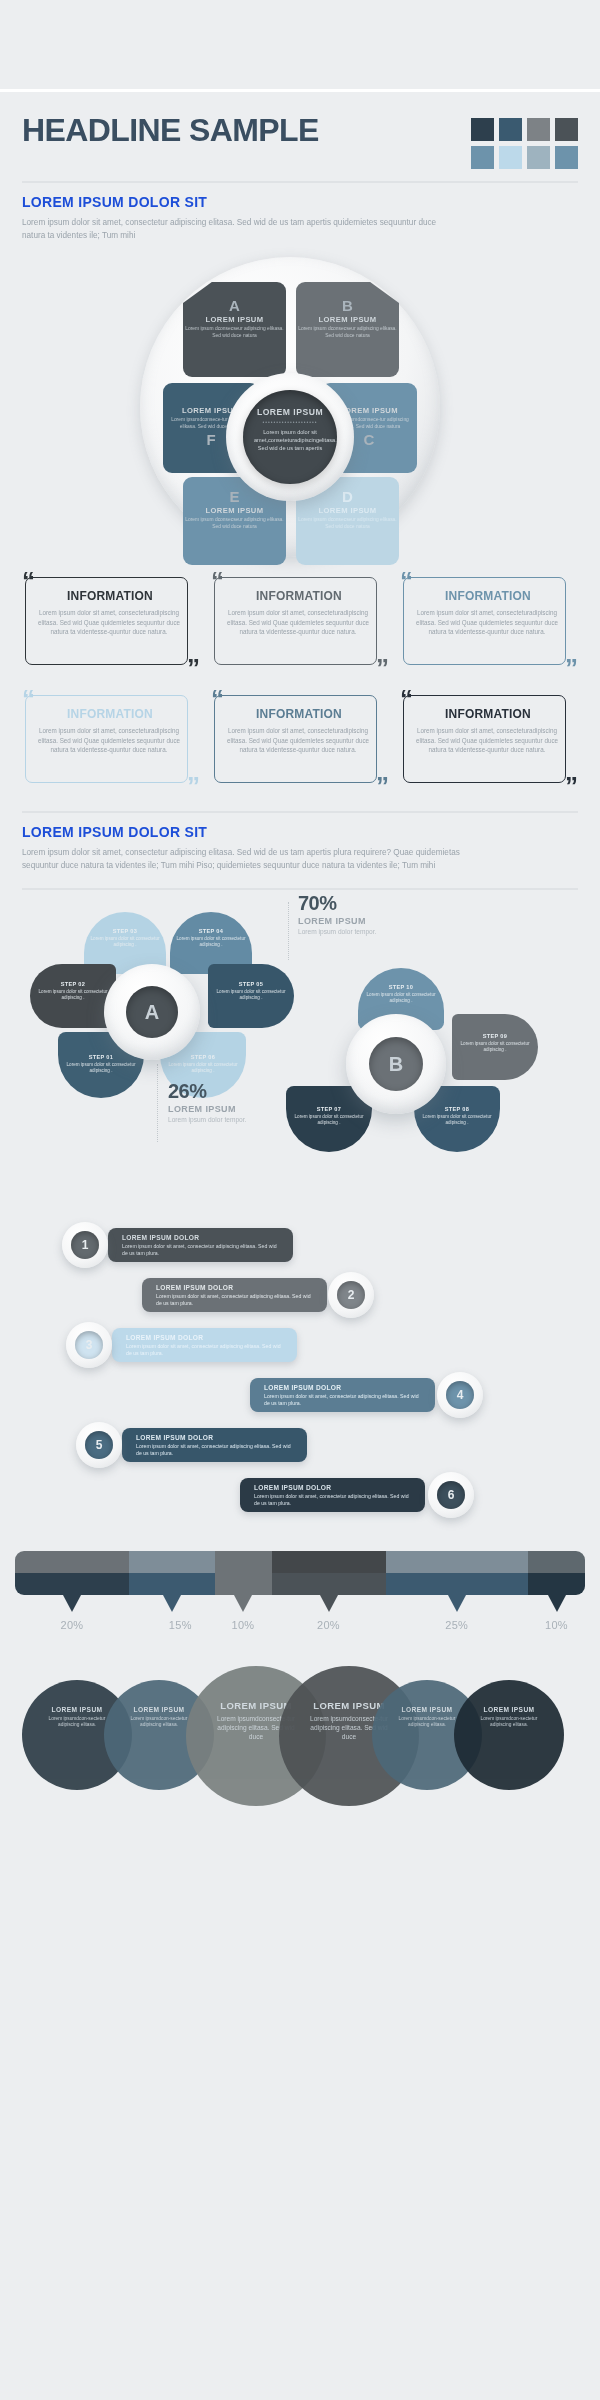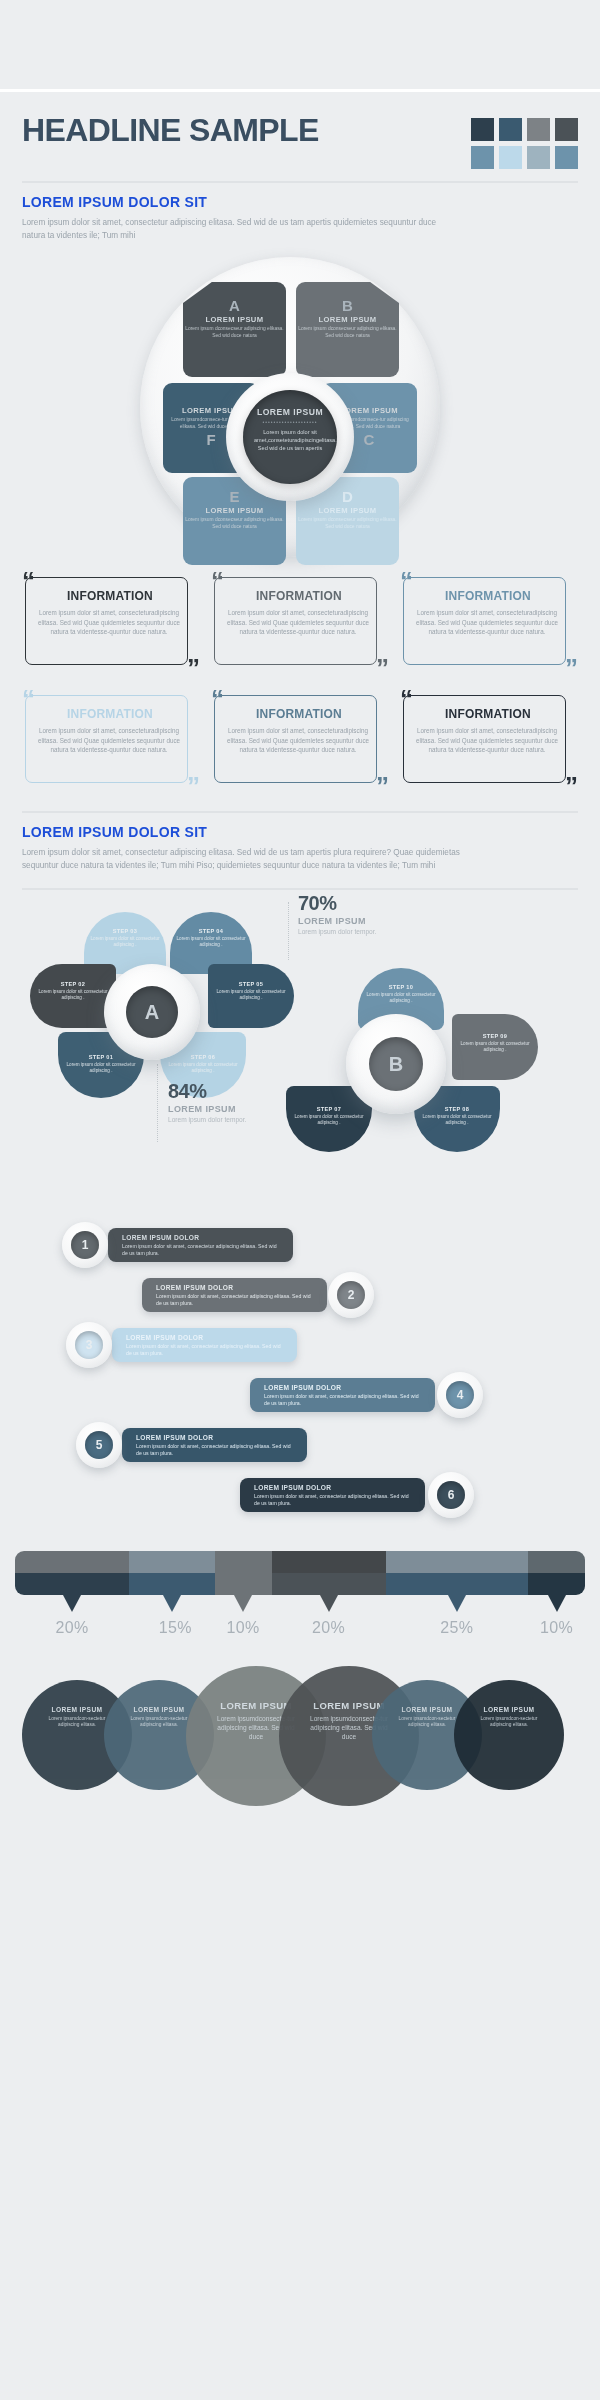--- a/index.html
+++ b/index.html
@@ -162,21 +162,21 @@
     box-shadow: inset 0 2px 6px rgba(0,0,0,.3);
   }
 
   
   .ribbon-stage { position: relative; width: 600px; height: 115px; margin-top: 4px; }
   .ribbon { position: absolute; left: 15px; top: 0; width: 570px; height: 44px; border-radius: 9px; overflow: hidden; display: flex; }
   .rseg { height: 44px; position: relative; }
   .rseg .top { height: 22px; }
   .rseg .bot { height: 22px; }
   .pointer { position: absolute; top: 44px; width: 0; height: 0; border-left: 9px solid transparent; border-right: 9px solid transparent; }
-  .plabel { position: absolute; top: 68px; font-size: 16px; color: #a9b1b8; letter-spacing: .3px; }
+  .plabel { position: absolute; top: 68px; font-size: 11px; color: #a9b1b8; letter-spacing: .3px; }
 
   
   .circles-stage { position: relative; width: 600px; height: 135px; }
   .bcirc {
     position: absolute; border-radius: 50%; text-align: center;
     color: #cfd8de; padding-top: 24px;
   }
   .bcirc .ct { font-weight: bold; letter-spacing: .4px; }
   .bcirc .cb { line-height: 7.4px; margin-top: 3px; opacity: .9; }
 </style>
@@ -351,21 +351,21 @@
 
   <div class="hub-big" style="left:346px; top:124px; width:100px; height:100px;"></div>
   <div class="hub-inner" style="left:369px; top:147px; width:54px; height:54px; background:#6b7176;">B</div>
 
   <div class="pct-block" style="left:298px; top:2px;">
     <div class="pct-num">70%</div>
     <div class="pct-ttl">LOREM IPSUM</div>
     <div class="pct-sub">Lorem ipsum dolor tempor.</div>
   </div>
   <div class="pct-block" style="left:168px; top:190px;">
-    <div class="pct-num">84%</div>
+    <div class="pct-num">26%</div>
     <div class="pct-ttl">LOREM IPSUM</div>
     <div class="pct-sub">Lorem ipsum dolor tempor.</div>
   </div>
 </div>
 
 <div class="bars" id="bars">
     <div class="barrow" style="top: 0px; left: 0px; width: 600px;">
       <div class="bar-plate" style="left: 108px; width: 185px; background: rgb(75, 82, 87); color: rgb(214, 221, 226);">
         <div class="bt">LOREM IPSUM DOLOR</div>
         <div class="bb">Lorem ipsum dolor sit amet, consectetur adipiscing elitasa. Sed wid de us tam plura.</div>

